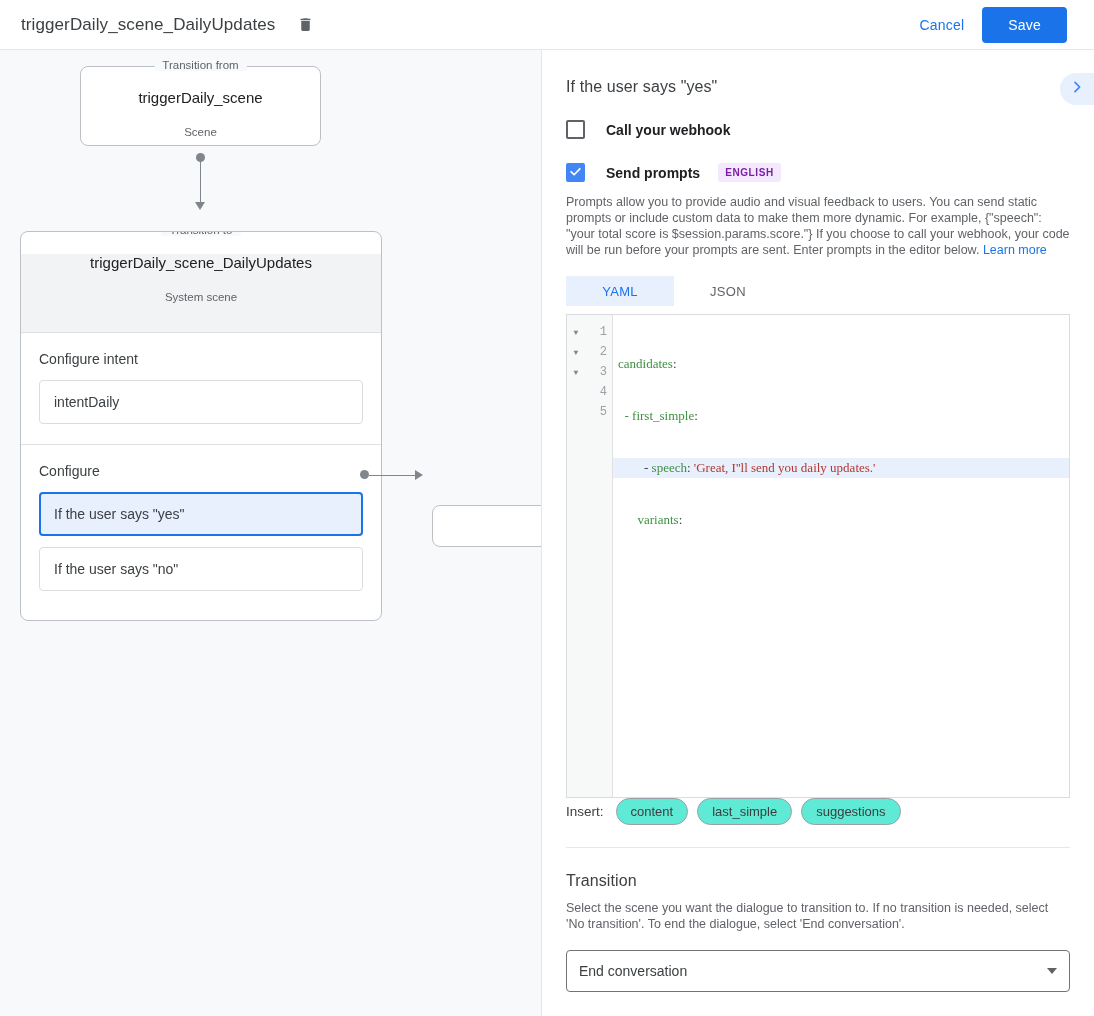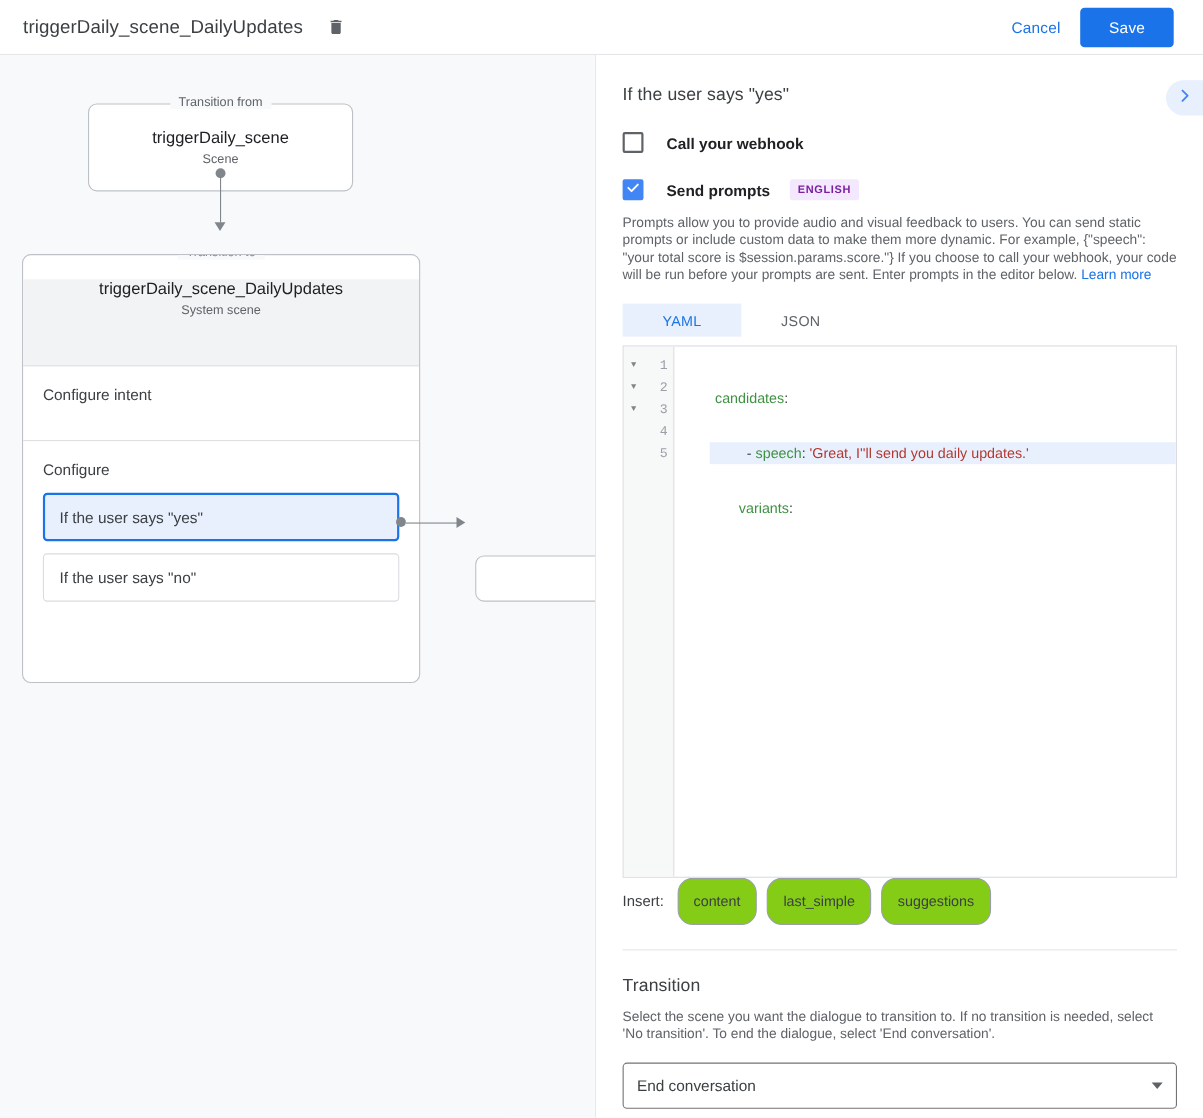--- a/index.html
+++ b/index.html
@@ -66,24 +66,24 @@
   .flegend {
     position: absolute; top: -8px; left: 50%;
     transform: translateX(-50%);
     background: #f8f9fa;
     padding: 0 8px;
     font-size: 11.5px; color: #5f6368; white-space: nowrap;
   }
 
   
   #box-from {
-    left: 80px; top: 44px; width: 241px; height: 80px;
+    left: 80px; top: 16px; width: 241px; height: 80px;
   }
   .scene-name { text-align: center; font-size: 15px; color: #202124; margin-top: 22px; }
-  .scene-sub  { text-align: center; font-size: 11.5px; color: #5f6368; margin-top: 5px; }
+  .scene-sub  { text-align: center; font-size: 11.5px; color: #5f6368; margin-top: 20px; }
 
   
   .conn-dot {
     position: absolute; width: 9px; height: 9px; border-radius: 50%;
     background: #80868b;
   }
   .conn-line-v {
     position: absolute; width: 1px; background: #80868b;
   }
   .arrow-down {
@@ -196,38 +196,37 @@
   }
   .grow {
     height: 20px; display: flex; align-items: center;
     font-family: "Liberation Mono", monospace; font-size: 12px;
     color: #9aa0a6;
   }
   .gfold { width: 18px; text-align: center; font-size: 8px; color: #80868b; }
   .gnum  { width: 22px; text-align: right; }
   .code {
     flex: 1; padding-top: 7px; overflow: hidden;
-    font-family: Liberation Sans, sans-serif; font-size: 13px;
+    font-family: Liberation Serif, serif; font-size: 13px;
     white-space: pre;
-    margin-left: 32px;
   }
   .cline { height: 20px; line-height: 20px; padding-left: 5px; }
   .cline.hl { background: #e8f0fe; }
   .k-key  { color: #3f9142; }
   .k-punc { color: #3c4043; }
   .k-str  { color: #b4382f; }
 
   .insert-row { display: flex; align-items: center; margin-top: 0; }
   .insert-label { font-size: 13.5px; color: #3c4043; margin-right: 12px; }
   .chip {
     border: 1px solid #9aa0a6; border-radius: 14px;
-    height: 43px; padding: 0 14px;
+    height: 27px; padding: 0 14px;
     display: flex; align-items: center;
     font-size: 13px; color: #3c4043; margin-right: 9px; cursor: pointer;
-    background: #84cc16;
+    background: #5eead4;
   }
 
   .hr { height: 1px; background: #e4e6e8; margin-top: 22px; }
 
   .t-title { font-size: 16px; color: #3c4043; padding-top: 24px; letter-spacing: .1px;}
   .select {
     margin-top: 18px; border: 1px solid #737373; border-radius: 4px;
     height: 42px; display: flex; align-items: center;
     padding: 0 12px 0 12px; font-size: 14px; color: #3c4043;
     cursor: pointer; background: #fff;
@@ -271,20 +270,21 @@
 
   <div class="fbox" id="box-to">
     <div class="flegend">Transition to</div>
     <div class="to-header">
       <div class="scene-name">triggerDaily_scene_DailyUpdates</div>
       <div class="scene-sub">System scene</div>
     </div>
 
     <div class="section">
       <div class="section-title">Configure intent</div>
+      <div class="ibox">intentDaily</div>
     </div>
 
     <div class="section divided">
       <div class="section-title">Configure</div>
       <div class="ibox selected">If the user says "yes"</div>
       <div class="ibox">If the user says "no"</div>
     </div>
   </div>
 
   <div class="conn-dot" style="left:360px; top:420px;"></div>
@@ -346,20 +346,21 @@
             <span class="gfold"></span>
             <span class="gnum">4</span>
           </div>
         <div class="grow">
             <span class="gfold"></span>
             <span class="gnum">5</span>
           </div>
       </div>
       <div class="code">
         <div class="cline"><span class="k-key">candidates</span><span class="k-punc">:</span></div>
+        <div class="cline"><span class="k-key">  - first_simple</span><span class="k-punc">:</span></div>
         <div class="cline hl"><span class="k-punc">        - </span><span class="k-key">speech</span><span class="k-punc">: </span><span class="k-str">'Great, I''ll send you daily updates.'</span></div>
         <div class="cline"><span class="k-key">      variants</span><span class="k-punc">:</span></div>
         <div class="cline"><span></span></div>
       </div>
     </div>
 
     <div class="insert-row">
       <div class="insert-label">Insert:</div>
       <div class="chip">content</div>
       <div class="chip">last_simple</div>

